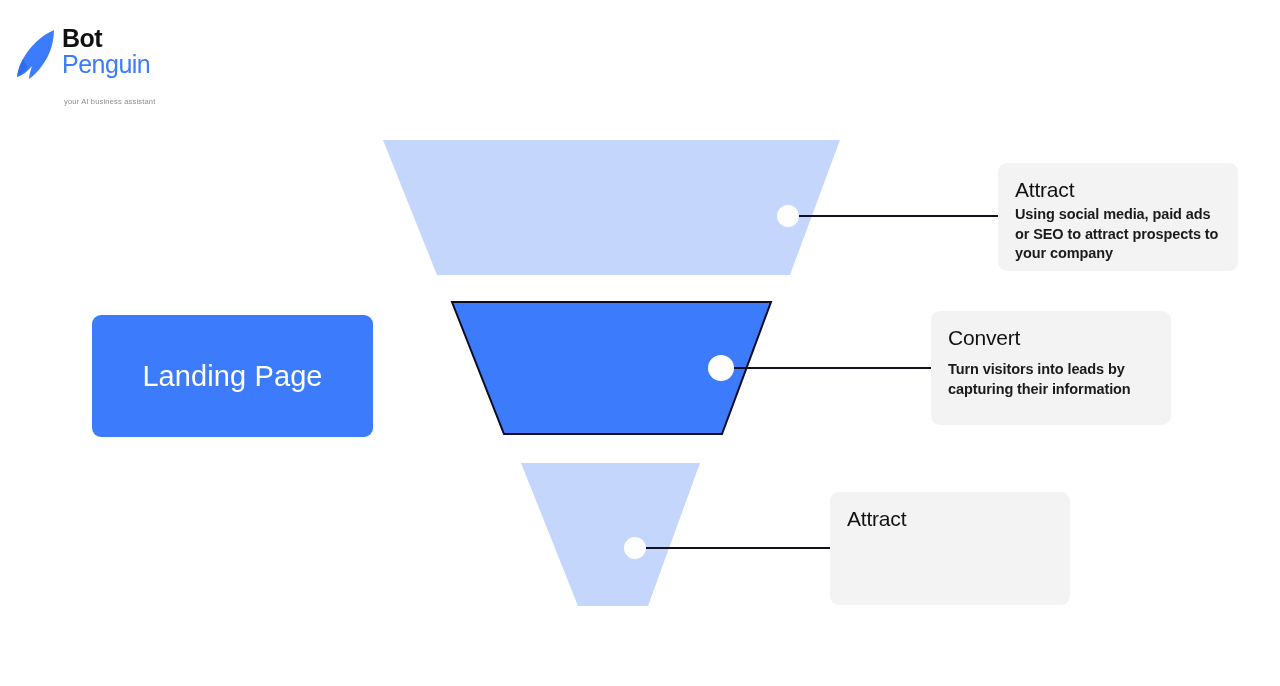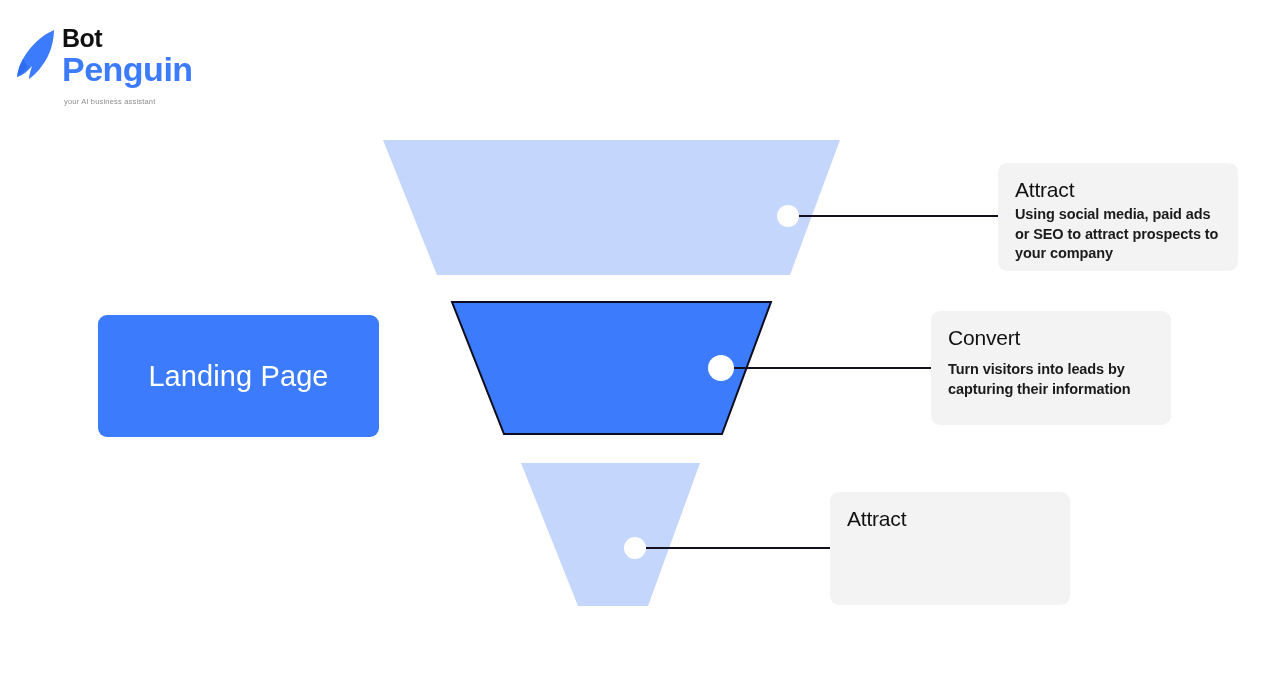--- a/index.html
+++ b/index.html
@@ -43,39 +43,39 @@
   }
   .logo-bot {
     display: block;
     font-size: 25px;
     font-weight: bold;
     color: #101010;
     letter-spacing: -0.5px;
   }
   .logo-penguin {
     display: block;
-    font-size: 34px;
-    font-weight: bold;
+    font-size: 25px;
+    font-weight: normal;
     color: #3b7bfc;
     letter-spacing: -0.5px;
   }
   #logo-tagline {
     position: absolute;
     left: 50px;
     top: 75px;
     font-size: 7.5px;
     color: #8d8d8d;
     letter-spacing: 0.18px;
     white-space: nowrap;
   }
 
   
   #landing-page-block {
     position: absolute;
-    left: 98px;
+    left: 92px;
     top: 315px;
     width: 281px;
     height: 122px;
     background: #3b7bfc;
     border-radius: 9px;
     display: flex;
     align-items: center;
     justify-content: center;
   }
   #landing-page-label {

